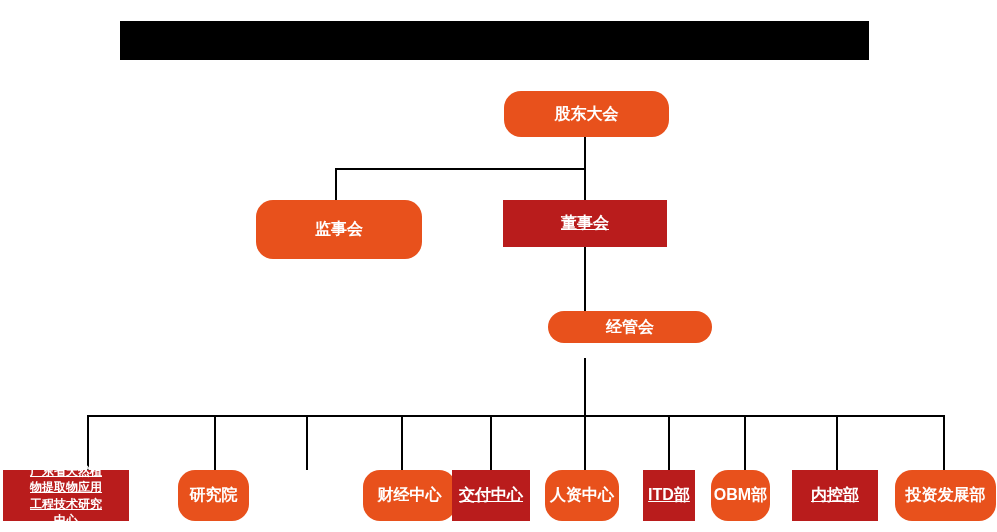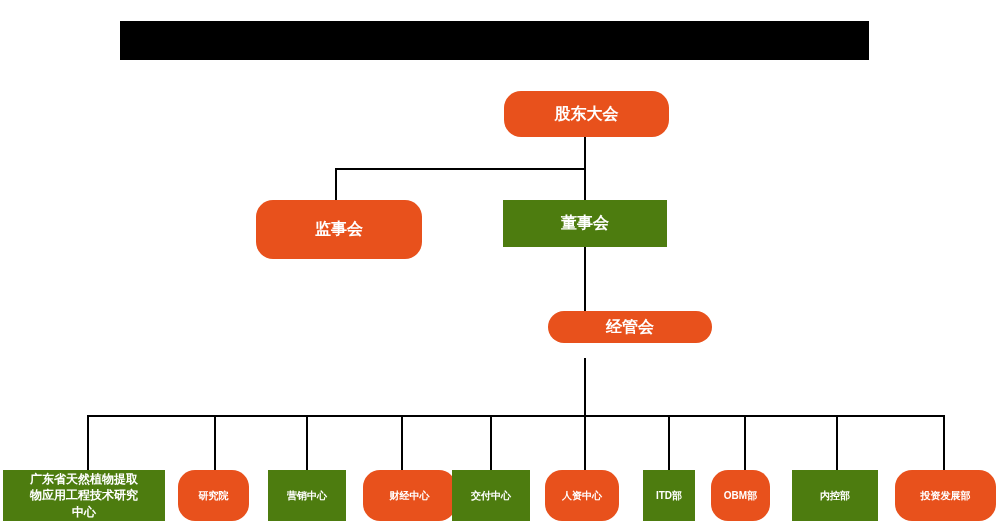--- a/index.html
+++ b/index.html
@@ -27,33 +27,33 @@
     position: absolute;
     display: flex;
     align-items: center;
     justify-content: center;
     text-align: center;
     color: #ffffff;
     font-weight: bold;
     box-sizing: border-box;
   }
   .primary   { background: #E8511C; border-radius: 17px; }
-  .secondary { background: #4d7c0f; }
+  .secondary { background: #b91c1c; text-decoration: underline; }
 
   
   .n-shareholders { left: 504px; top: 91px;  width: 165px; height: 46px; font-size: 16px; }
   
   .n-supervisory  { left: 244px; top: 200px; width: 166px; height: 59px; font-size: 16px; margin-left: 12px; }
   .n-board        { left: 503px; top: 200px; width: 164px; height: 47px; font-size: 16px; }
   
   .n-management   { left: 504px; top: 311px; width: 164px; height: 32px; font-size: 16px; margin-left: 44px; }
 
   
-  .dept { top: 470px; height: 51px; font-size: 10px; }
-  .d1  { left: 3px;   width: 162px; font-size: 12px; line-height: 1.35; padding: 0 24px; }
+  .dept { top: 470px; height: 51px; font-size: 16px; }
+  .d1  { left: 3px;   width: 126px; font-size: 12px; line-height: 1.35; padding: 0 24px; }
   .d2  { left: 178px; width: 71px; }
   .d3  { left: 268px; width: 78px; }
   .d4  { left: 363px; width: 93px; }
   .d5  { left: 452px; width: 78px; text-align: right; }
   .d6  { left: 545px; width: 74px; }
   .d7  { left: 643px; width: 52px; }
   .d8  { left: 711px; width: 59px; }
   .d9  { left: 792px; width: 86px; }
   .d10 { left: 895px; width: 101px; }
 
@@ -119,23 +119,20 @@
   <div class="node primary n-management">
     <span>经管会</span>
   </div>
 
   <div class="node secondary dept d1">
     <span>广东省天然植物提取物应用工程技术研究中心</span>
   </div>
   <div class="node primary dept d2">
     <span>研究院</span>
   </div>
-  <div class="node secondary dept d3">
-    <span>营销中心</span>
-  </div>
   <div class="node primary dept d4">
     <span>财经中心</span>
   </div>
   <div class="node secondary dept d5">
     <span>交付中心</span>
   </div>
   <div class="node primary dept d6">
     <span>人资中心</span>
   </div>
   <div class="node secondary dept d7">

